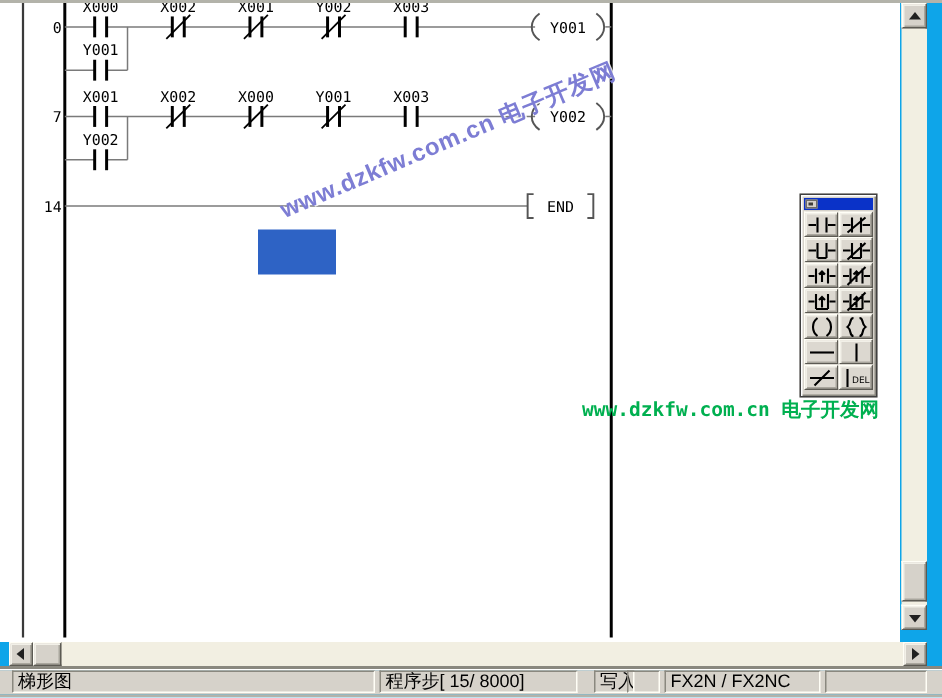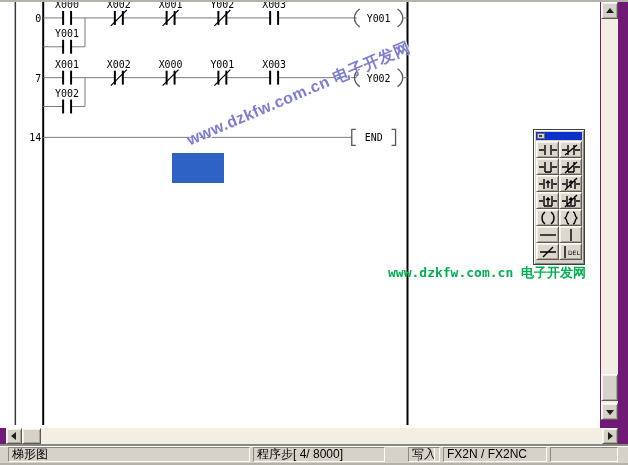--- a/index.html
+++ b/index.html
@@ -1,16 +1,16 @@
 <!DOCTYPE html>
 <html><head>
 <meta charset="utf-8">
 <style>
   html,body{margin:0;padding:0;background:#fff;}
-  .screen{position:relative;width:628px;height:465px;background:#701a75;overflow:hidden;
+  .screen{position:relative;width:628px;height:465px;background:#0ea5e9;overflow:hidden;
           font-family:"Liberation Sans",sans-serif;}
   .topline{position:absolute;left:0;top:0;width:628px;height:2px;background:#b3b3aa;}
   .editor{position:absolute;left:0;top:2px;width:600px;height:426px;background:#fff;}
   #ladder{position:absolute;left:0;top:0;}
   .cursor{position:absolute;left:172px;top:151px;width:52px;height:30px;background:#2e63c5;}
   .wm-diag{position:absolute;left:192px;top:128px;width:260px;
            transform:rotate(-23deg);transform-origin:0 100%;
            font-weight:bold;font-size:16px;letter-spacing:.5px;color:#7d7dd4;
            text-shadow:1px 1px 0 rgba(255,255,255,.85);white-space:nowrap;pointer-events:none;}
   .wm-green{position:absolute;left:388px;top:262px;font-family:"DejaVu Sans Mono",monospace;
@@ -269,20 +269,20 @@
       </div>
     <div class="sb-thumb" style="left:16px;top:0;width:19px;height:16px;"></div>
     <div class="sb-btn" style="left:596px;top:0;width:16px;height:16px;">
       <span class="tri tri-right"></span>
       </div>
   </div>
 
   <div class="status-sep"></div>
   <div class="statusbar">
     <div class="seg" style="left:8px;width:242px;">梯形图</div>
-    <div class="seg" style="left:253px;width:132px;">程序步[  4/ 8000]</div>
-    <div class="seg" style="left:408px;width:27px;">写入</div>
+    <div class="seg" style="left:253px;width:132px;">程序步[  15/ 8000]</div>
+    <div class="seg" style="left:396px;width:27px;">写入</div>
     <div class="seg" style="left:418px;width:22px;"></div>
     <div class="seg" style="left:443px;width:104px;text-align:left;">FX2N / FX2NC</div>
     <div class="seg" style="left:550px;width:68px;"></div>
   </div>
   <div class="bottomline"></div>
 </div>
 
 </body></html>

